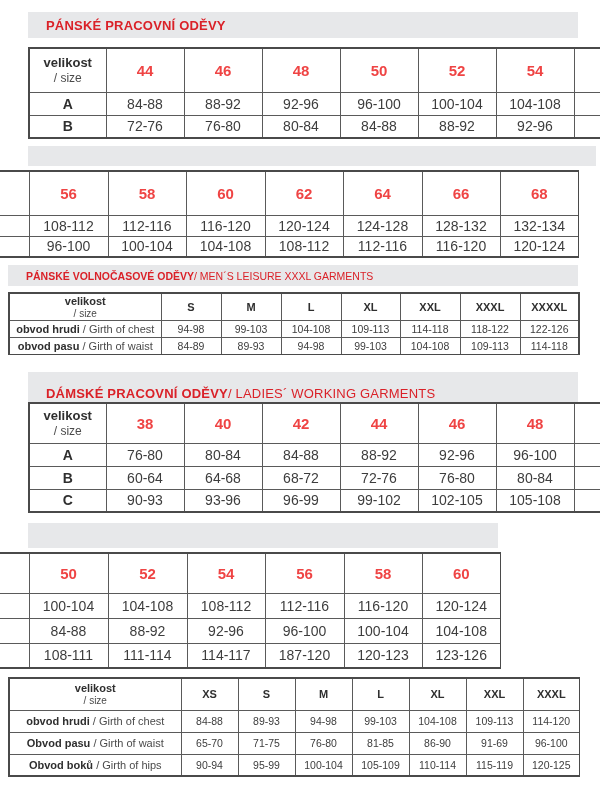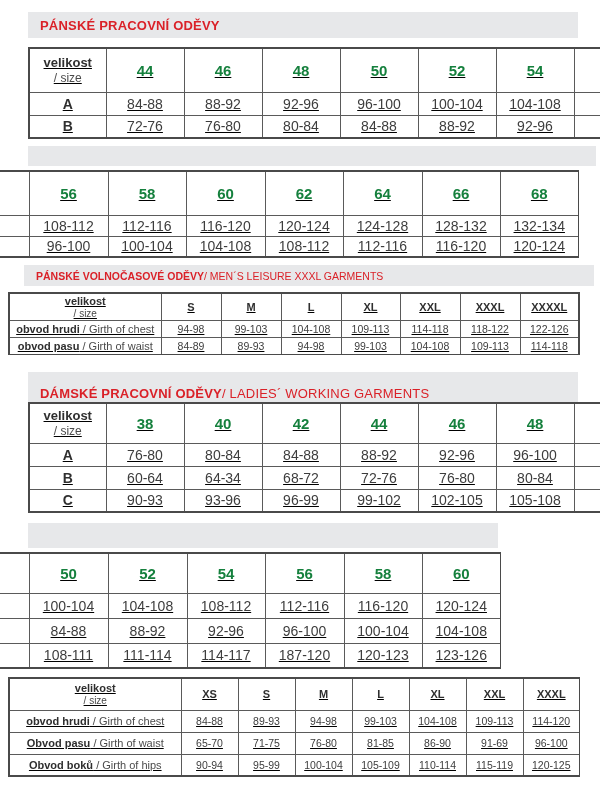--- a/index.html
+++ b/index.html
@@ -1,36 +1,36 @@
 <!DOCTYPE html>
 <html><head>
 <meta charset="utf-8">
 <style>
   * { margin:0; padding:0; box-sizing:border-box; }
   html,body { background:#fff; }
   body { font-family:"Liberation Sans", sans-serif; }
   .page { position:relative; width:600px; height:800px; background:#ffffff; overflow:hidden; }
 
   
-  .secbar { position:absolute; background:#e7e8ea; display:flex; align-items:center; padding-left:12px; white-space:nowrap; overflow:hidden;text-align:right; }
+  .secbar { position:absolute; background:#e7e8ea; display:flex; align-items:center; padding-left:18px; white-space:nowrap; overflow:hidden;text-align:right; }
   .secbar .cs { font-weight:bold; color:#da2128; }
   .secbar .en { font-weight:normal; color:#da2128; }
   .secbar.big { font-size:13px; letter-spacing:0.2px; }
   .secbar.small { font-size:10.5px; }
 
   
   .graybar { position:absolute; background:#e7e8ea; }
 
   
-  .twrap { position:absolute; overflow:hidden;text-decoration:underline; }
+  .twrap { position:absolute; overflow:hidden; }
   table { border-collapse:collapse; table-layout:fixed; background:#fff; }
   table { border:2px solid #4a4a4a; }
   th, td { border:1px solid #5a5a5a; text-align:center; vertical-align:middle; color:#3d3d3d; padding:0; overflow:hidden; }
 
-  .tbl-lg th.size-h { font-size:15px; font-weight:bold; color:#15803d;margin-top:28px; }
+  .tbl-lg th.size-h { font-size:15px; font-weight:bold; color:#ef4444;margin-top:28px; }
   .tbl-lg td.val     { font-size:14px; font-weight:normal; }
   .tbl-lg th.rowlab  { font-size:14px; font-weight:bold; color:#2f2f2f; }
   .tbl-lg .corner .c1 { font-size:13px; font-weight:bold; color:#2f2f2f; line-height:1.25; }
   .tbl-lg .corner .c2 { font-size:12px; font-weight:normal; color:#4a4a4a; line-height:1.2; }
 
   .tbl-sm th.size-h { font-size:11px; font-weight:bold; color:#2f2f2f; }
   .tbl-sm td.val     { font-size:10.5px; font-weight:normal; }
   .tbl-sm th.rowlab  { font-size:11px; font-weight:normal; color:#4a4a4a; }
   .tbl-sm th.rowlab b { font-weight:bold; color:#2f2f2f; }
   .tbl-sm .corner .c1 { font-size:11px; font-weight:bold; color:#2f2f2f; line-height:1.3; }
@@ -143,21 +143,21 @@
             <td class="val">104-108</td>
             <td class="val">108-112</td>
             <td class="val">112-116</td>
             <td class="val">116-120</td>
             <td class="val">120-124</td>
           </tr>
         </tbody>
       </table>
   </div>
 
-  <div class="secbar small" style="left:24px; top:265px; width:570px; height:21px;">
+  <div class="secbar small" style="left:8px; top:265px; width:570px; height:21px;">
     <span class="cs">PÁNSKÉ VOLNOČASOVÉ ODĚVY</span>
       <span class="en"> / MEN´S LEISURE XXXL GARMENTS</span>
   </div>
 
   <div class="twrap" style="left:8px; top:292px; width:572px; height:63px;">
     <table class="tbl-sm" style="width: 570px;">
         <colgroup>
           <col style="width: 152px;">
           <col style="width: 60px;">
           <col style="width: 60px;">
@@ -246,21 +246,21 @@
             <td class="val">80-84</td>
             <td class="val">84-88</td>
             <td class="val">88-92</td>
             <td class="val">92-96</td>
             <td class="val">96-100</td>
             <td></td>
           </tr>
           <tr style="height: 23px;">
             <th class="rowlab"><b>B</b></th>
             <td class="val">60-64</td>
-            <td class="val">64-34</td>
+            <td class="val">64-68</td>
             <td class="val">68-72</td>
             <td class="val">72-76</td>
             <td class="val">76-80</td>
             <td class="val">80-84</td>
             <td></td>
           </tr>
           <tr style="height: 23px;">
             <th class="rowlab"><b>C</b></th>
             <td class="val">90-93</td>
             <td class="val">93-96</td>

